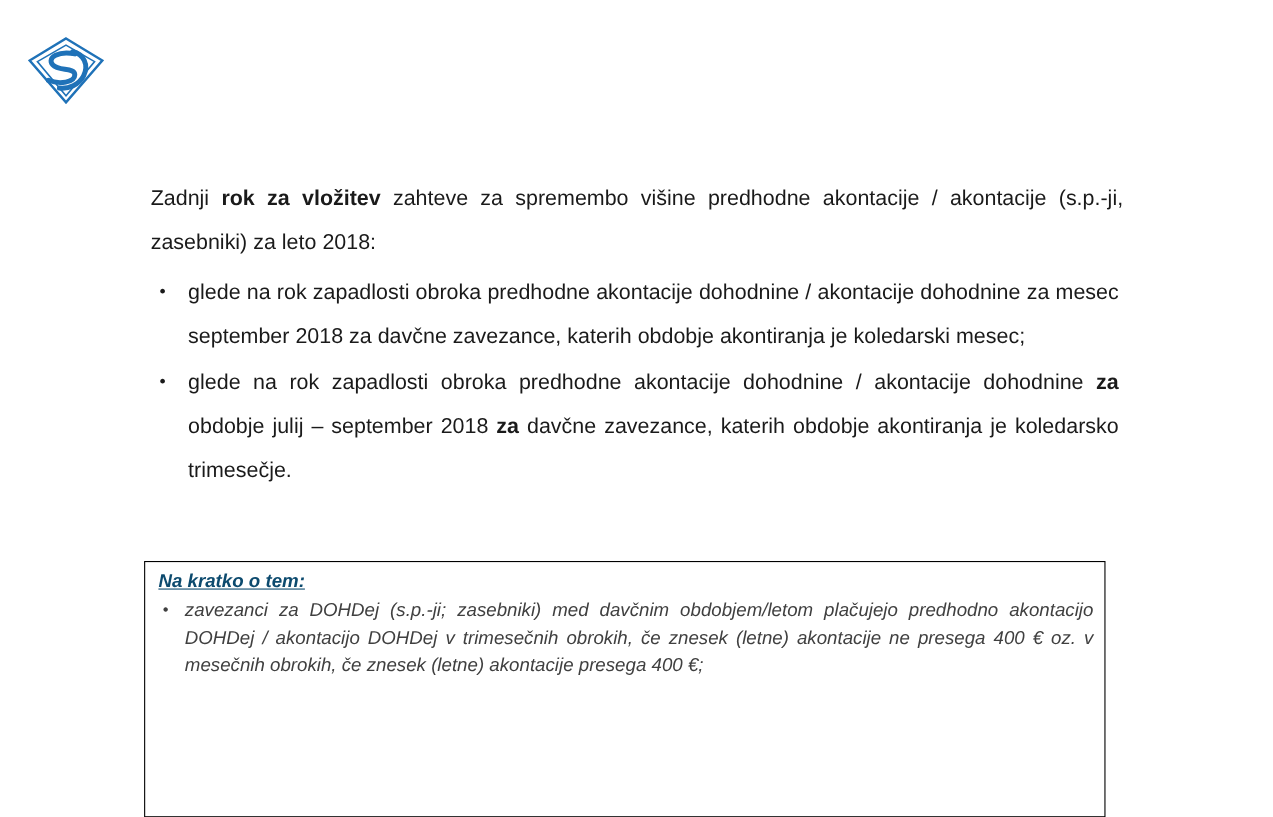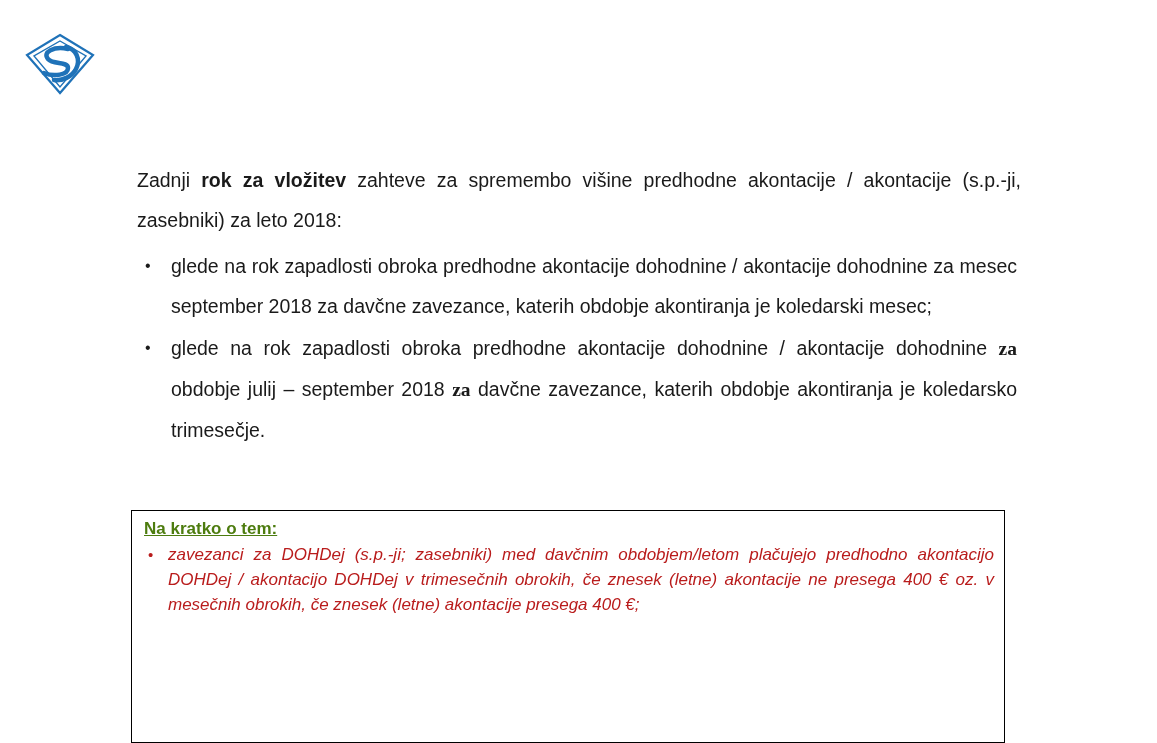--- a/index.html
+++ b/index.html
@@ -62,57 +62,58 @@
     color: #1a1a1a;
   }
   ul.bullets > li::before {
     content: "\2022";
     position: absolute;
     left: 4px;
     top: 0;
     font-size: 16px;
     line-height: 40px;
   }
-  .li-inner b { font-weight: bold; font-family: Liberation Serif, serif; }
+  .li-inner b { font-weight: bold; }
 
   
   .notebox {
     position: absolute;
     left: 131px;
     top: 510px;
     width: 874px;
     min-height: 233px;
     border: 1.5px solid #000000;
     box-sizing: border-box;
     padding: 7px 10px 0 10px;
     background: #ffffff;
     overflow: hidden;
   }
   .note-title {
     font-size: 17px;
+    font-style: italic;
     font-weight: bold;
     text-decoration: underline;
     line-height: 22px;
     margin: 0 0 2px 2px;
-    color: #4d7c0f;
+    color: #0c4a6e;
   }
   ul.note-bullets {
     list-style: none;
     margin: 0;
     padding: 0;
   }
   ul.note-bullets > li {
     position: relative;
     padding-left: 26px;
     font-size: 17px;
     font-style: italic;
     line-height: 25px;
     text-align: justify;
     margin: 0 0 1px 0;
-    color: #b91c1c;
+    color: #404040;
   }
   ul.note-bullets > li::before {
     content: "\2022";
     position: absolute;
     left: 6px;
     top: 0;
     font-style: normal;
     font-size: 15px;
     line-height: 25px;
   }

